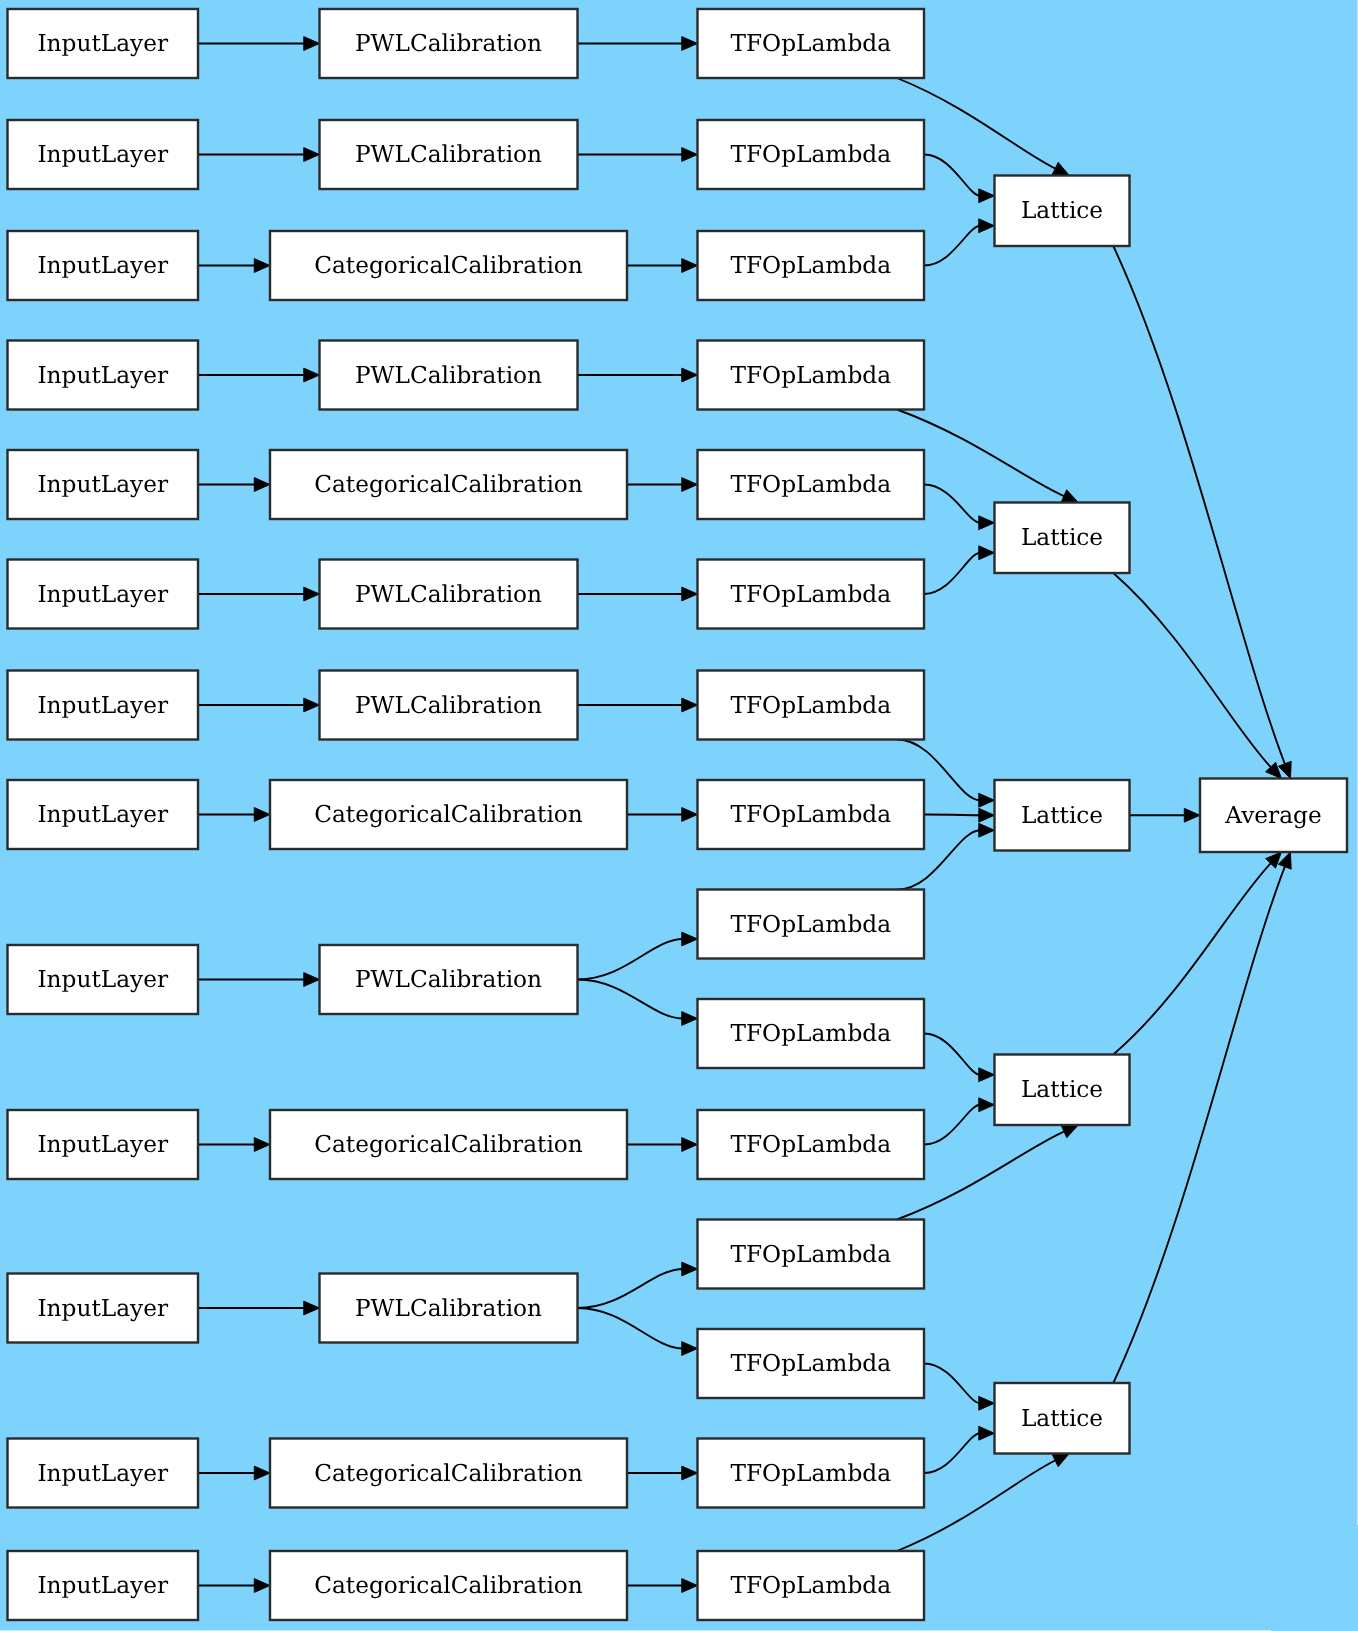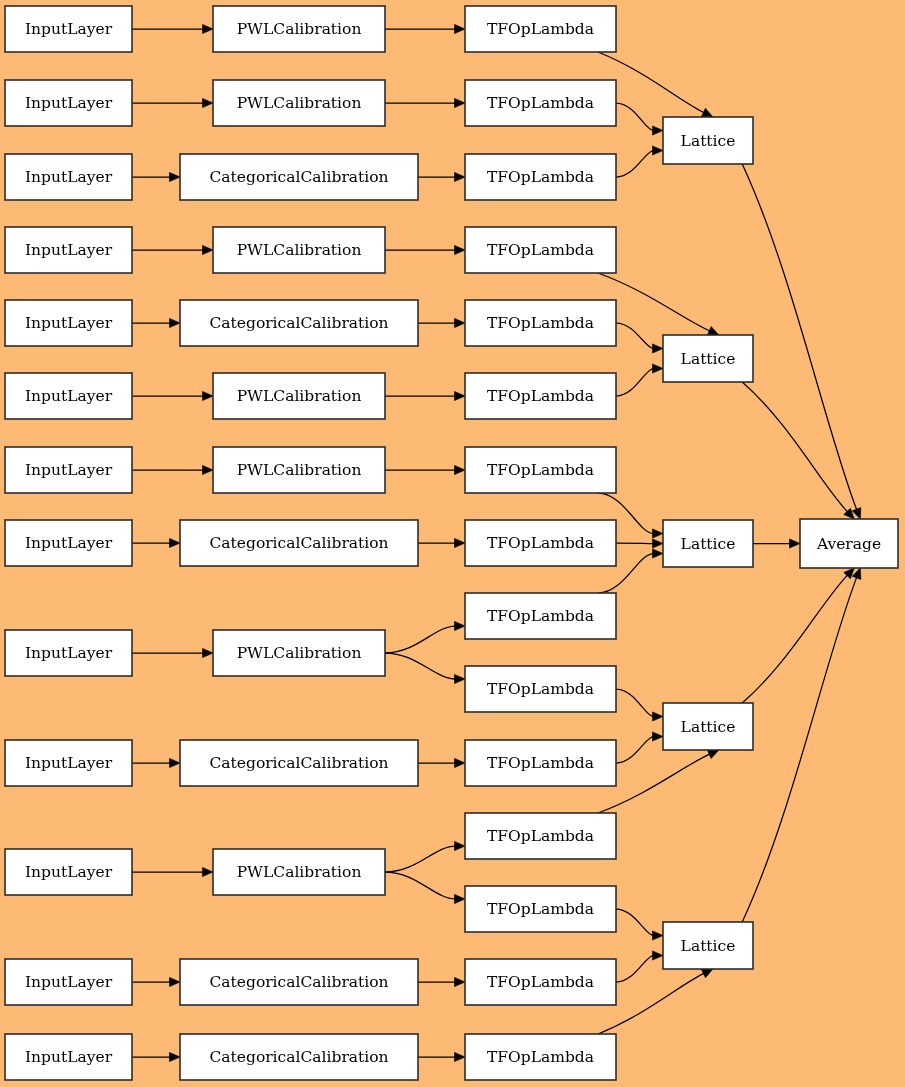--- a/index.html
+++ b/index.html
@@ -4,21 +4,21 @@
 <style>
   html, body {
     margin: 0;
     padding: 0;
     background: #ffffff;
   }
   #canvas-wrap {
     position: relative;
     width: 905px;
     height: 1087px;
-    background: #fdba74;
+    background: #7dd3fc;
     overflow: hidden;
     text-decoration: underline;
   }
   svg#graph {
     display: block;
     width: 905px;
     height: 1087px;
     font-family: "DejaVu Serif", "Liberation Serif", serif;
   }
   .node-rect {

